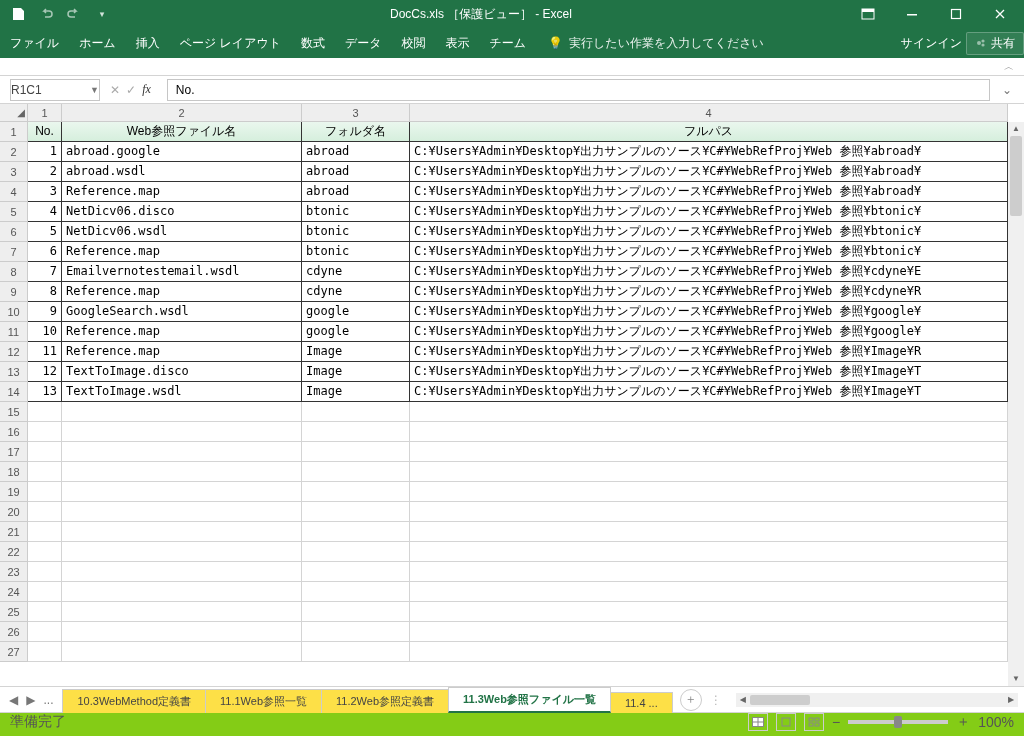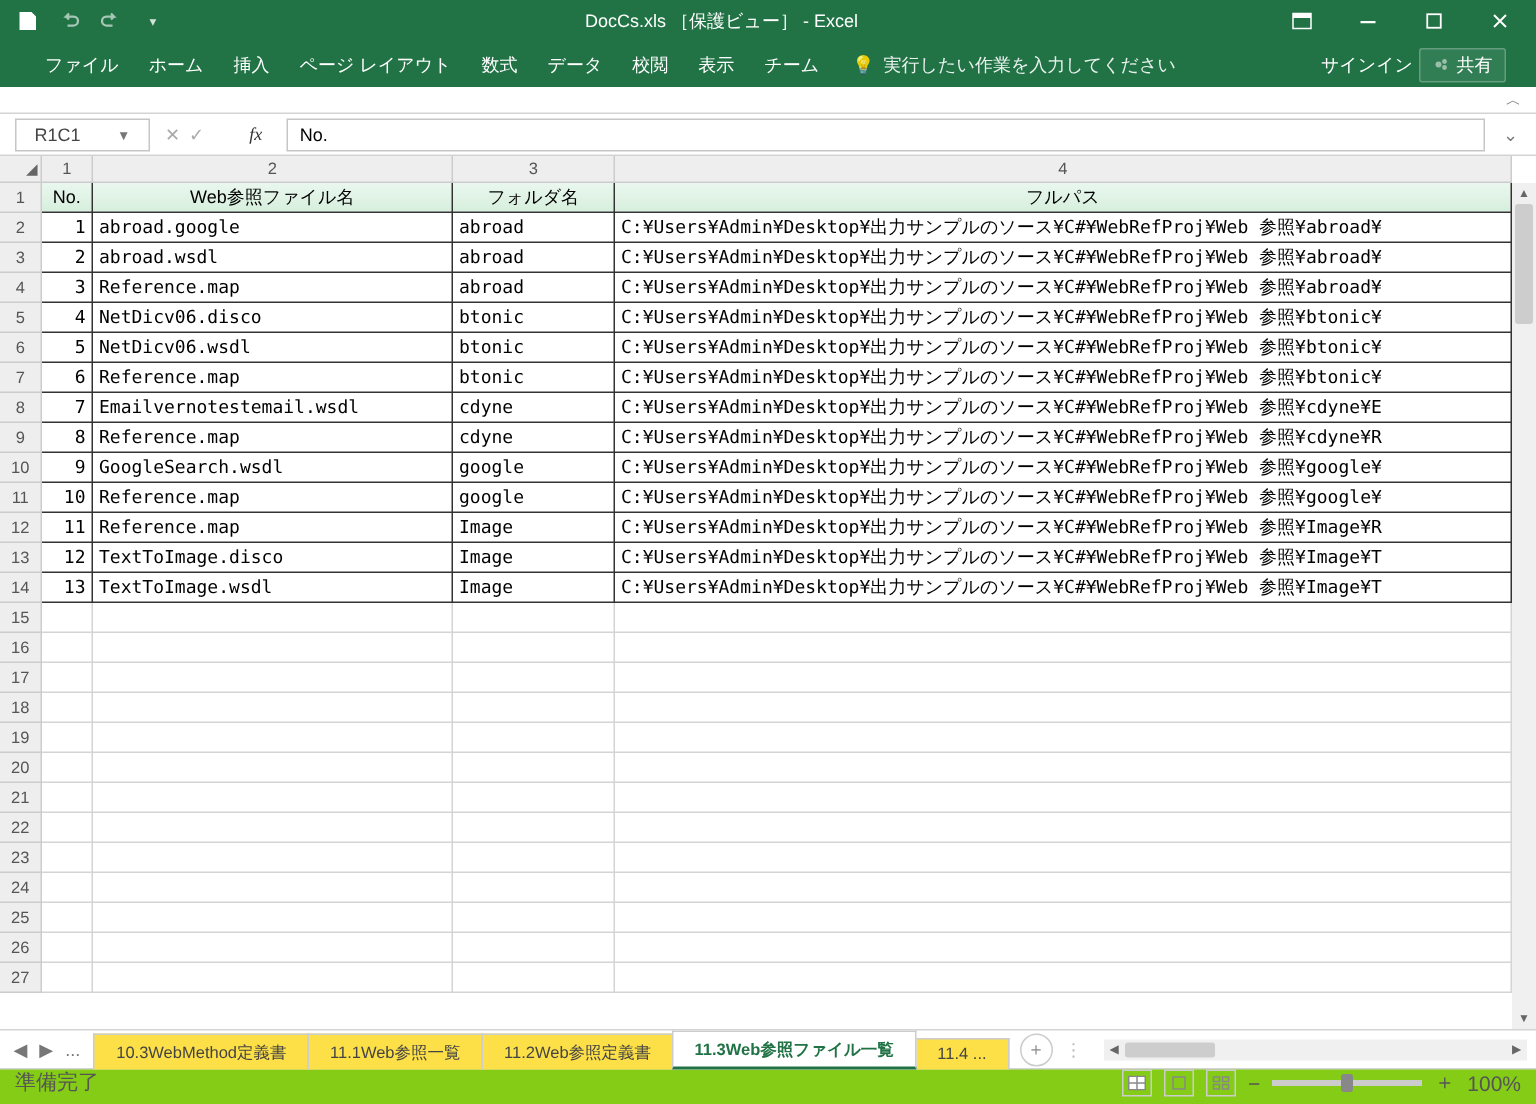--- a/index.html
+++ b/index.html
@@ -3,31 +3,31 @@
 <meta charset="utf-8">
 <style>
 * { box-sizing: border-box; margin: 0; padding: 0; font-family: "Meiryo UI", "Segoe UI", sans-serif; }
 body { background: #fff; overflow: hidden; width: 1024px; height: 736px; font-size: 12px; }
 .titlebar { background: #217346; height: 28px; display: flex; align-items: center; color: #fff; }
 .tb-left { display: flex; align-items: center; padding-left: 6px; gap: 4px; }
 .tb-icon { width: 24px; height: 24px; display: flex; align-items: center; justify-content: center; }
 .tb-center { flex: 1; text-align: center; font-size: 12px; }
 .tb-right { display: flex; align-items: center; gap: 4px; padding-right: 4px; }
 .win-btn { width: 40px; height: 28px; display: flex; align-items: center; justify-content: center; }
-.ribbon-tabs { background: #217346; height: 30px; display: flex; align-items: center; color: #fff; padding: 0 20px; gap: 0; }
+.ribbon-tabs { background: #217346; height: 30px; display: flex; align-items: center; color: #fff; padding: 0 0; gap: 0; }
 .rtab { padding: 6px 10px; font-size: 12px; }
 .tell-me { margin-left: 12px; display: flex; align-items: center; gap: 6px; opacity: 0.9; }
 .signin { margin-left: auto; font-size: 12px; font-family: Liberation Serif, serif; }
 .share-btn { margin-left: 4px; display: flex; align-items: center; padding: 2px 8px; background: rgba(255,255,255,0.08); border: 1px solid rgba(255,255,255,0.25); border-radius: 2px; gap: 4px; }
 .collapse-row { height: 18px; background: #fff; border-bottom: 1px solid #d4d4d4; display: flex; justify-content: flex-end; align-items: center; padding-right: 10px; }
 .fx-row { height: 28px; display: flex; align-items: center; border-bottom: 1px solid #d4d4d4; background: #fff; }
-.name-box { width: 90px; height: 22px; border: 1px solid #c6c6c6; margin-left: 10px; padding: 0 12px; display: flex; align-items: center; justify-content: space-between; font-size: 12px; color: #444; }
+.name-box { width: 90px; height: 22px; border: 1px solid #c6c6c6; margin-left: 10px; padding: 0 0; display: flex; align-items: center; justify-content: space-between; font-size: 12px; color: #444; }
 .name-box .chev { color: #777; font-size: 9px; }
 .fx-btns { display: flex; align-items: center; gap: 6px; margin: 0 10px; color: #aaa; }
-.fx-label { font-style: italic; font-family: "Times New Roman", serif; color: #333; margin-right: 6px; margin-left: 24px; }
+.fx-label { font-style: italic; font-family: "Times New Roman", serif; color: #333; margin-right: 6px; }
 .formula-bar { flex: 1; height: 22px; border: 1px solid #c6c6c6; display: flex; align-items: center; padding: 0 8px; font-family: "MS Gothic", monospace; }
 .fbar-expand { width: 22px; text-align: center; color: #777; margin: 0 6px; }
 .grid-wrap { position: relative; height: 582px; overflow: hidden; }
 .corner { position: absolute; top: 0; left: 0; width: 28px; height: 18px; border-right: 1px solid #ccc; border-bottom: 1px solid #ccc; background: #eee; display: flex; align-items: center; justify-content: flex-end; padding-right: 2px; color: #666; font-size: 10px; }
 .col-headers { position: absolute; top: 0; left: 28px; right: 16px; height: 18px; display: flex; }
 .ch { border-right: 1px solid #ccc; border-bottom: 1px solid #ccc; background: #eee; text-align: center; font-size: 11px; color: #555; line-height: 18px; }
 .row-headers { position: absolute; top: 18px; left: 0; width: 28px; }
 .rh { height: 20px; border-right: 1px solid #ccc; border-bottom: 1px solid #ccc; background: #eee; text-align: center; font-size: 11px; color: #555; line-height: 20px; }
 .cells { position: absolute; top: 18px; left: 28px; right: 16px; bottom: 0; }
 .row { display: flex; height: 20px; }

